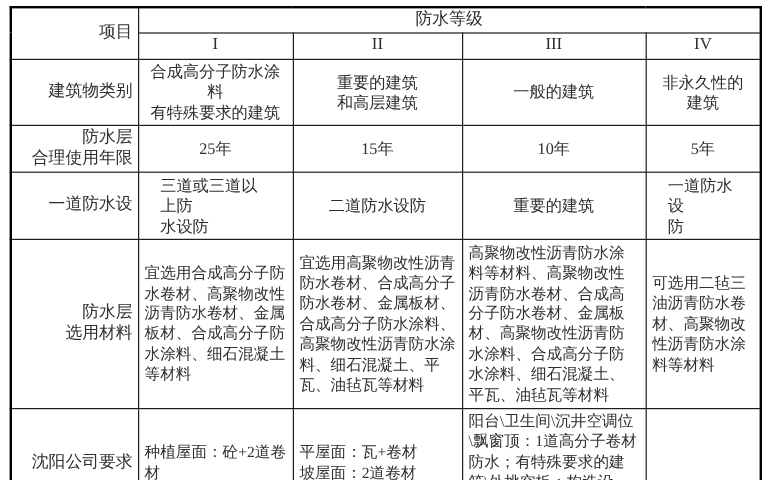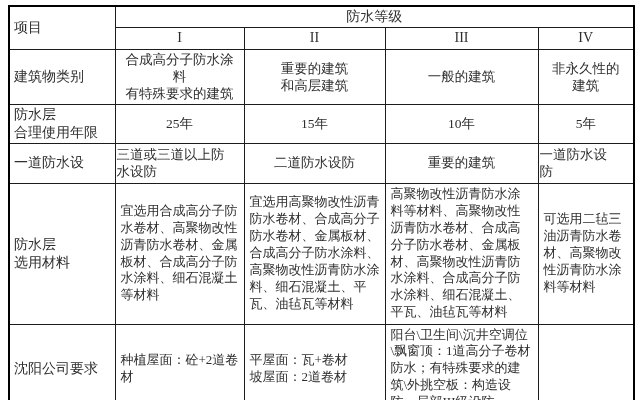--- a/index.html
+++ b/index.html
@@ -20,24 +20,24 @@
     border:1px solid #1c1c1c;
     vertical-align:middle;
     font-size:13.5px;
     line-height:1.28;
     white-space:pre-line;
     overflow:hidden;
     padding:1px 4px;
     text-align:center;
     color:#2e2e2e;
   }
-  td.lbl{font-size:14px;text-align:left;}
+  td.lbl{font-size:14px;text-align:right;}
   td.hdr{font-size:14px;text-align:center;font-family:Liberation Serif, serif;}
   td.roman{font-size:14px;font-family:"Liberation Serif",serif;}
-  td.left{text-align:left;padding:2px 1px;}
+  td.left{text-align:left;padding:2px 18px;}
   td.dense{font-size:13px;line-height:1.3;text-align:left;padding:2px 5px;}
   
   col.c0{width:106px}
   col.c1{width:129px}
   col.c2{width:141px}
   col.c3{width:153px}
   col.c4{width:96px}
   
   tr.h-grade{height:21px}
   tr.h-roman{height:22px}

